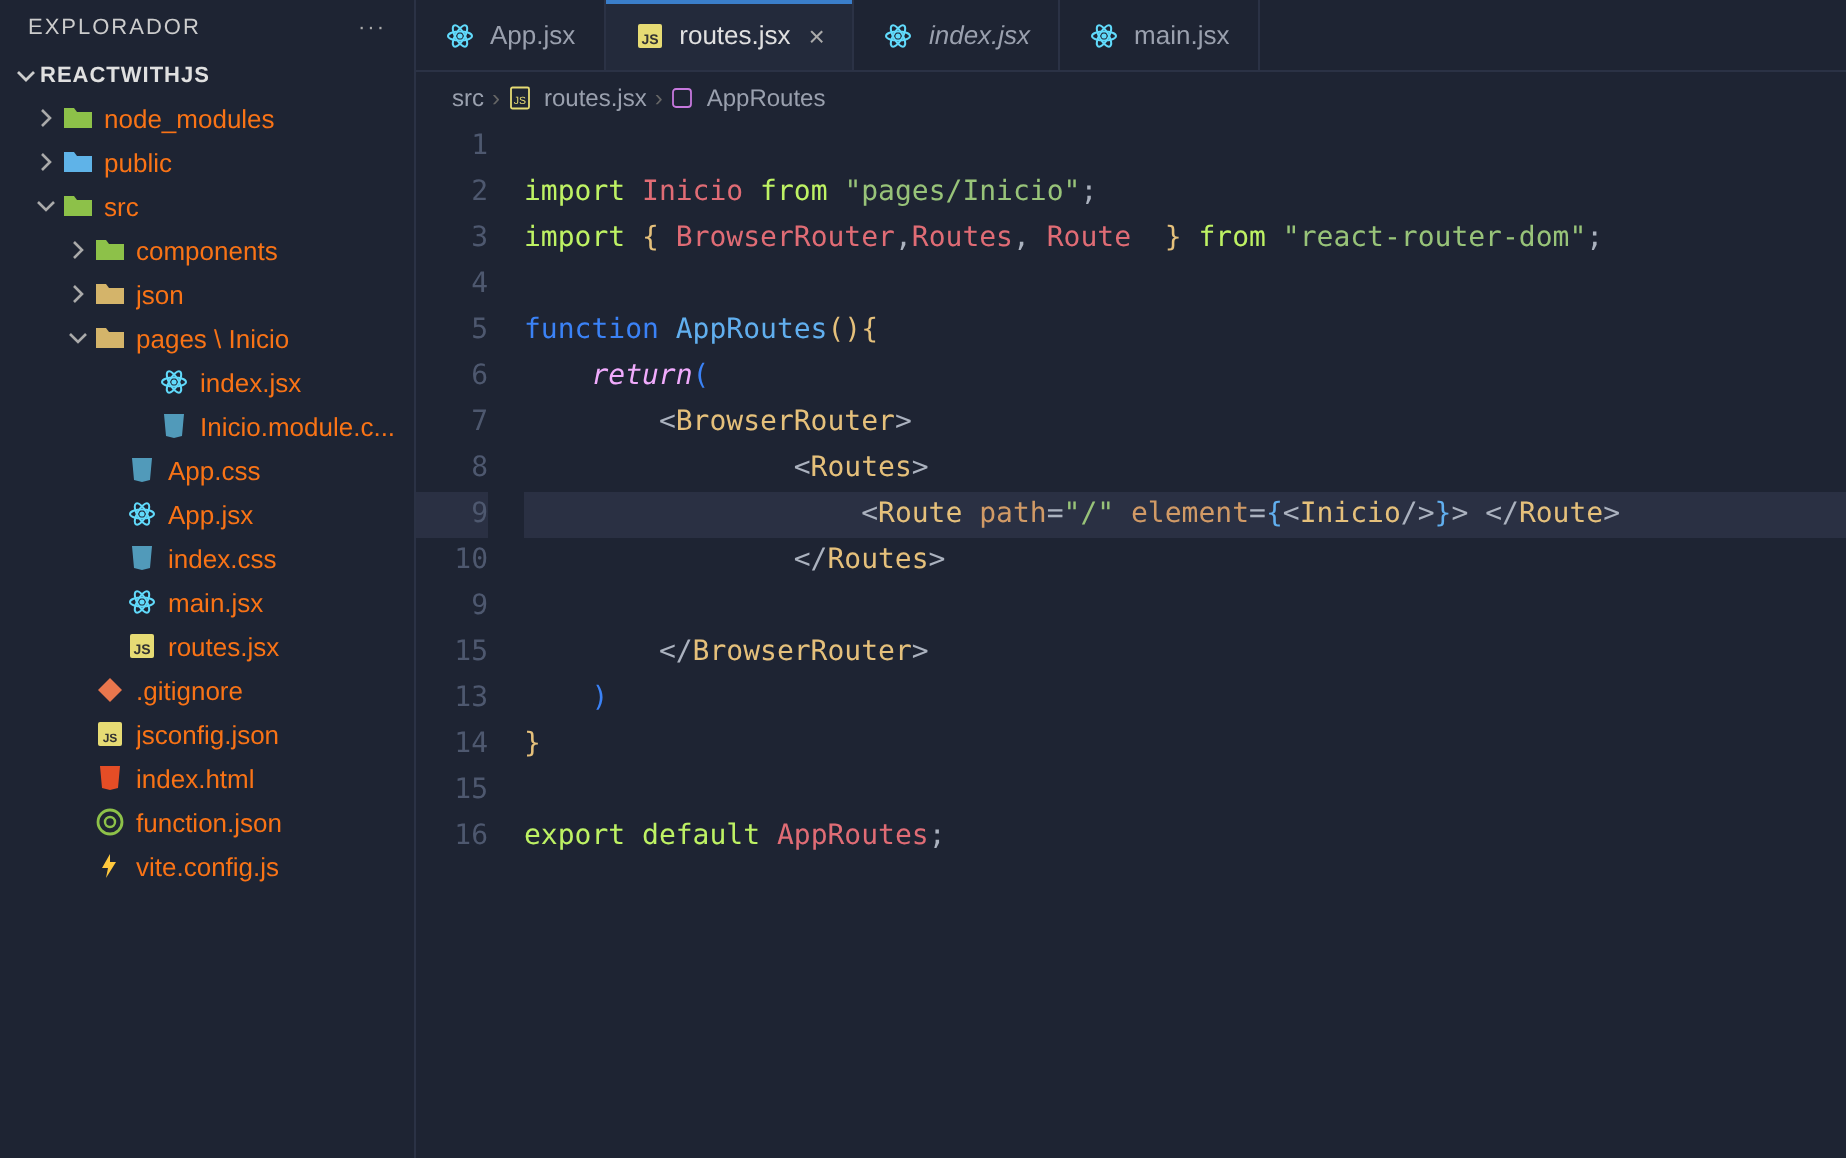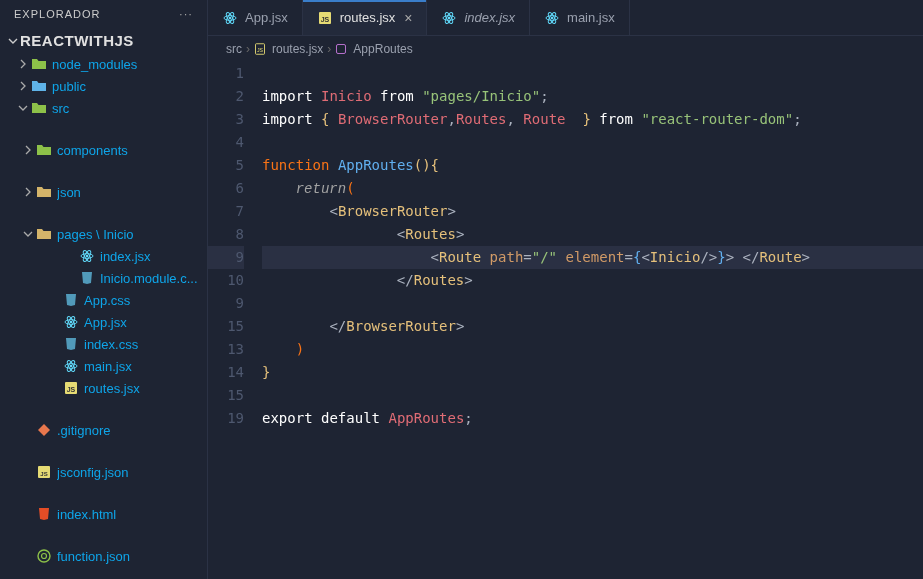--- a/index.html
+++ b/index.html
@@ -29,40 +29,40 @@
   font-size: 11px;
   letter-spacing: 1px;
   color: #cccccc;
 }
 .explorer-title { text-transform: uppercase; }
 .more-icon { color: #aaa; cursor: pointer; }
 .project-header {
   display: flex;
   align-items: center;
   padding: 4px 6px;
-  font-size: 15px;
+  font-size: 11px;
   font-weight: bold;
   letter-spacing: 0.5px;
   color: #e0e0e0;
 }
 .project-header .chev { width: 14px; display: inline-flex; justify-content: center; }
 .tree { flex: 1; overflow-y: auto; padding-bottom: 10px; }
 .tree-item {
   display: flex;
   align-items: center;
   padding: 2px 0 2px 0;
   height: 22px;
   cursor: pointer;
   white-space: nowrap;
 }
 .tree-item .chev { width: 14px; display: inline-flex; justify-content: center; font-size: 11px; color: #aaa; }
 .tree-item .icon { width: 18px; display: inline-flex; justify-content: center; margin-right: 4px; }
-.tree-item .label { color: #0ea5e9; font-size: 13px; overflow: hidden; text-overflow: ellipsis; }
+.tree-item .label { color: #f97316; font-size: 13px; overflow: hidden; text-overflow: ellipsis; }
 .indent-1 { padding-left: 16px; }
-.indent-2 { padding-left: 21px; margin-top: 20px; }
+.indent-2 { padding-left: 32px; }
 .indent-3 { padding-left: 48px; }
 .indent-4 { padding-left: 64px; }
 
 .main { flex: 1; display: flex; flex-direction: column; background: #1e2433; }
 .tabs {
   display: flex;
   background: #1e2433;
   border-bottom: 1px solid #2b3245;
   height: 36px;
 }
@@ -116,29 +116,29 @@
   text-align: right;
   padding-right: 18px;
   color: #4e586f;
   user-select: none;
 }
 .gutter .ln { height: 23px; }
 .code { flex: 1; white-space: pre; color: #d4d4d4; position: relative; }
 .code-row { height: 23px; }
 .code-row.hl { background: #2a3043; }
 .gutter .ln.hl { background: #2a3043; }
-.tok-key { color: #f97316; }
+.tok-key { color: #3b82f6; }
 .tok-name { color: #e06c75; }
 .tok-str { color: #98c379; }
 .tok-pun { color: #abb2bf; }
 .tok-fn { color: #61afef; }
 .tok-attr { color: #d19a66; }
-.tok-ret { color: #a3a3a3; font-style: italic; font-family: Liberation Mono, monospace; }
+.tok-ret { color: #f0abfc; font-style: italic; }
 .tok-yellow { color: #e5c07b; }
-.tok-imp { color: #ffffff; }
+.tok-imp { color: #bef264; }
 .ws { color: #3a435a; }
 svg { display: block; }
 </style>
 </head>
 <body>
 
 <div class="sidebar">
   <div class="explorer-header">
     <span class="explorer-title">EXPLORADOR</span>
     <span class="more-icon">···</span>
@@ -333,20 +333,29 @@
       </div>
       <div class="tree-item indent-2">
         <span class="chev"></span>
         <span class="icon">
           <svg width="16" height="16" viewBox="0 0 16 16">
             <circle cx="8" cy="8" r="6" fill="none" stroke="#8dc149" stroke-width="1.4"></circle>
             <circle cx="8" cy="8" r="2.5" fill="none" stroke="#8dc149" stroke-width="1.2"></circle>
           </svg>
         </span>
         <span class="label">function.json</span>
+      </div>
+      <div class="tree-item indent-2">
+        <span class="chev"></span>
+        <span class="icon">
+          <svg width="16" height="16" viewBox="0 0 16 16">
+            <path d="M8 2L4 9h3l-1 5 5-8H8z" fill="#ffc83d"></path>
+          </svg>
+        </span>
+        <span class="label">vite.config.js</span>
       </div>
     </div>
 </div>
 
 <div class="main">
   <div class="tabs" id="tabs">
       <div class="tab">
         <span>
           <svg width="16" height="16" viewBox="0 0 16 16">
             <circle cx="8" cy="8" r="1.3" fill="#61dafb"></circle>
@@ -418,17 +427,17 @@
         <div class="ln">6</div>
         <div class="ln">7</div>
         <div class="ln">8</div>
         <div class="ln hl">9</div>
         <div class="ln">10</div>
         <div class="ln">9</div>
         <div class="ln">15</div>
         <div class="ln">13</div>
         <div class="ln">14</div>
         <div class="ln">15</div>
-        <div class="ln">19</div>
+        <div class="ln">16</div>
       </div>
     <div class="code" id="code"><div class="code-row"></div><div class="code-row"><span class="tok-imp">import</span> <span class="tok-name">Inicio</span> <span class="tok-imp">from</span> <span class="tok-str">"pages/Inicio"</span><span class="tok-pun">;</span></div><div class="code-row"><span class="tok-imp">import</span> <span class="tok-yellow">{</span> <span class="tok-name">BrowserRouter</span><span class="tok-pun">,</span><span class="tok-name">Routes</span><span class="tok-pun">,</span> <span class="tok-name">Route</span>  <span class="tok-yellow">}</span> <span class="tok-imp">from</span> <span class="tok-str">"react-router-dom"</span><span class="tok-pun">;</span></div><div class="code-row"></div><div class="code-row"><span class="tok-key">function</span> <span class="tok-fn">AppRoutes</span><span class="tok-yellow">(</span><span class="tok-yellow">)</span><span class="tok-yellow">{</span></div><div class="code-row"><span class="ws">    </span><span class="tok-ret">return</span><span class="tok-key">(</span></div><div class="code-row"><span class="ws">        </span><span class="tok-pun">&lt;</span><span class="tok-yellow">BrowserRouter</span><span class="tok-pun">&gt;</span></div><div class="code-row"><span class="ws">                </span><span class="tok-pun">&lt;</span><span class="tok-yellow">Routes</span><span class="tok-pun">&gt;</span></div><div class="code-row hl"><span class="ws">                    </span><span class="tok-pun">&lt;</span><span class="tok-yellow">Route</span> <span class="tok-attr">path</span><span class="tok-pun">=</span><span class="tok-str">"/"</span> <span class="tok-attr">element</span><span class="tok-pun">=</span><span class="tok-fn">{</span><span class="tok-pun">&lt;</span><span class="tok-yellow">Inicio</span><span class="tok-pun">/&gt;</span><span class="tok-fn">}</span><span class="tok-pun">&gt;</span> <span class="tok-pun">&lt;/</span><span class="tok-yellow">Route</span><span class="tok-pun">&gt;</span></div><div class="code-row"><span class="ws">                </span><span class="tok-pun">&lt;/</span><span class="tok-yellow">Routes</span><span class="tok-pun">&gt;</span></div><div class="code-row"></div><div class="code-row"><span class="ws">        </span><span class="tok-pun">&lt;/</span><span class="tok-yellow">BrowserRouter</span><span class="tok-pun">&gt;</span></div><div class="code-row"><span class="ws">    </span><span class="tok-key">)</span></div><div class="code-row"><span class="tok-yellow">}</span></div><div class="code-row"></div><div class="code-row"><span class="tok-imp">export</span> <span class="tok-imp">default</span> <span class="tok-name">AppRoutes</span><span class="tok-pun">;</span></div></div>
   </div>
 </div>
 
 </body></html>

